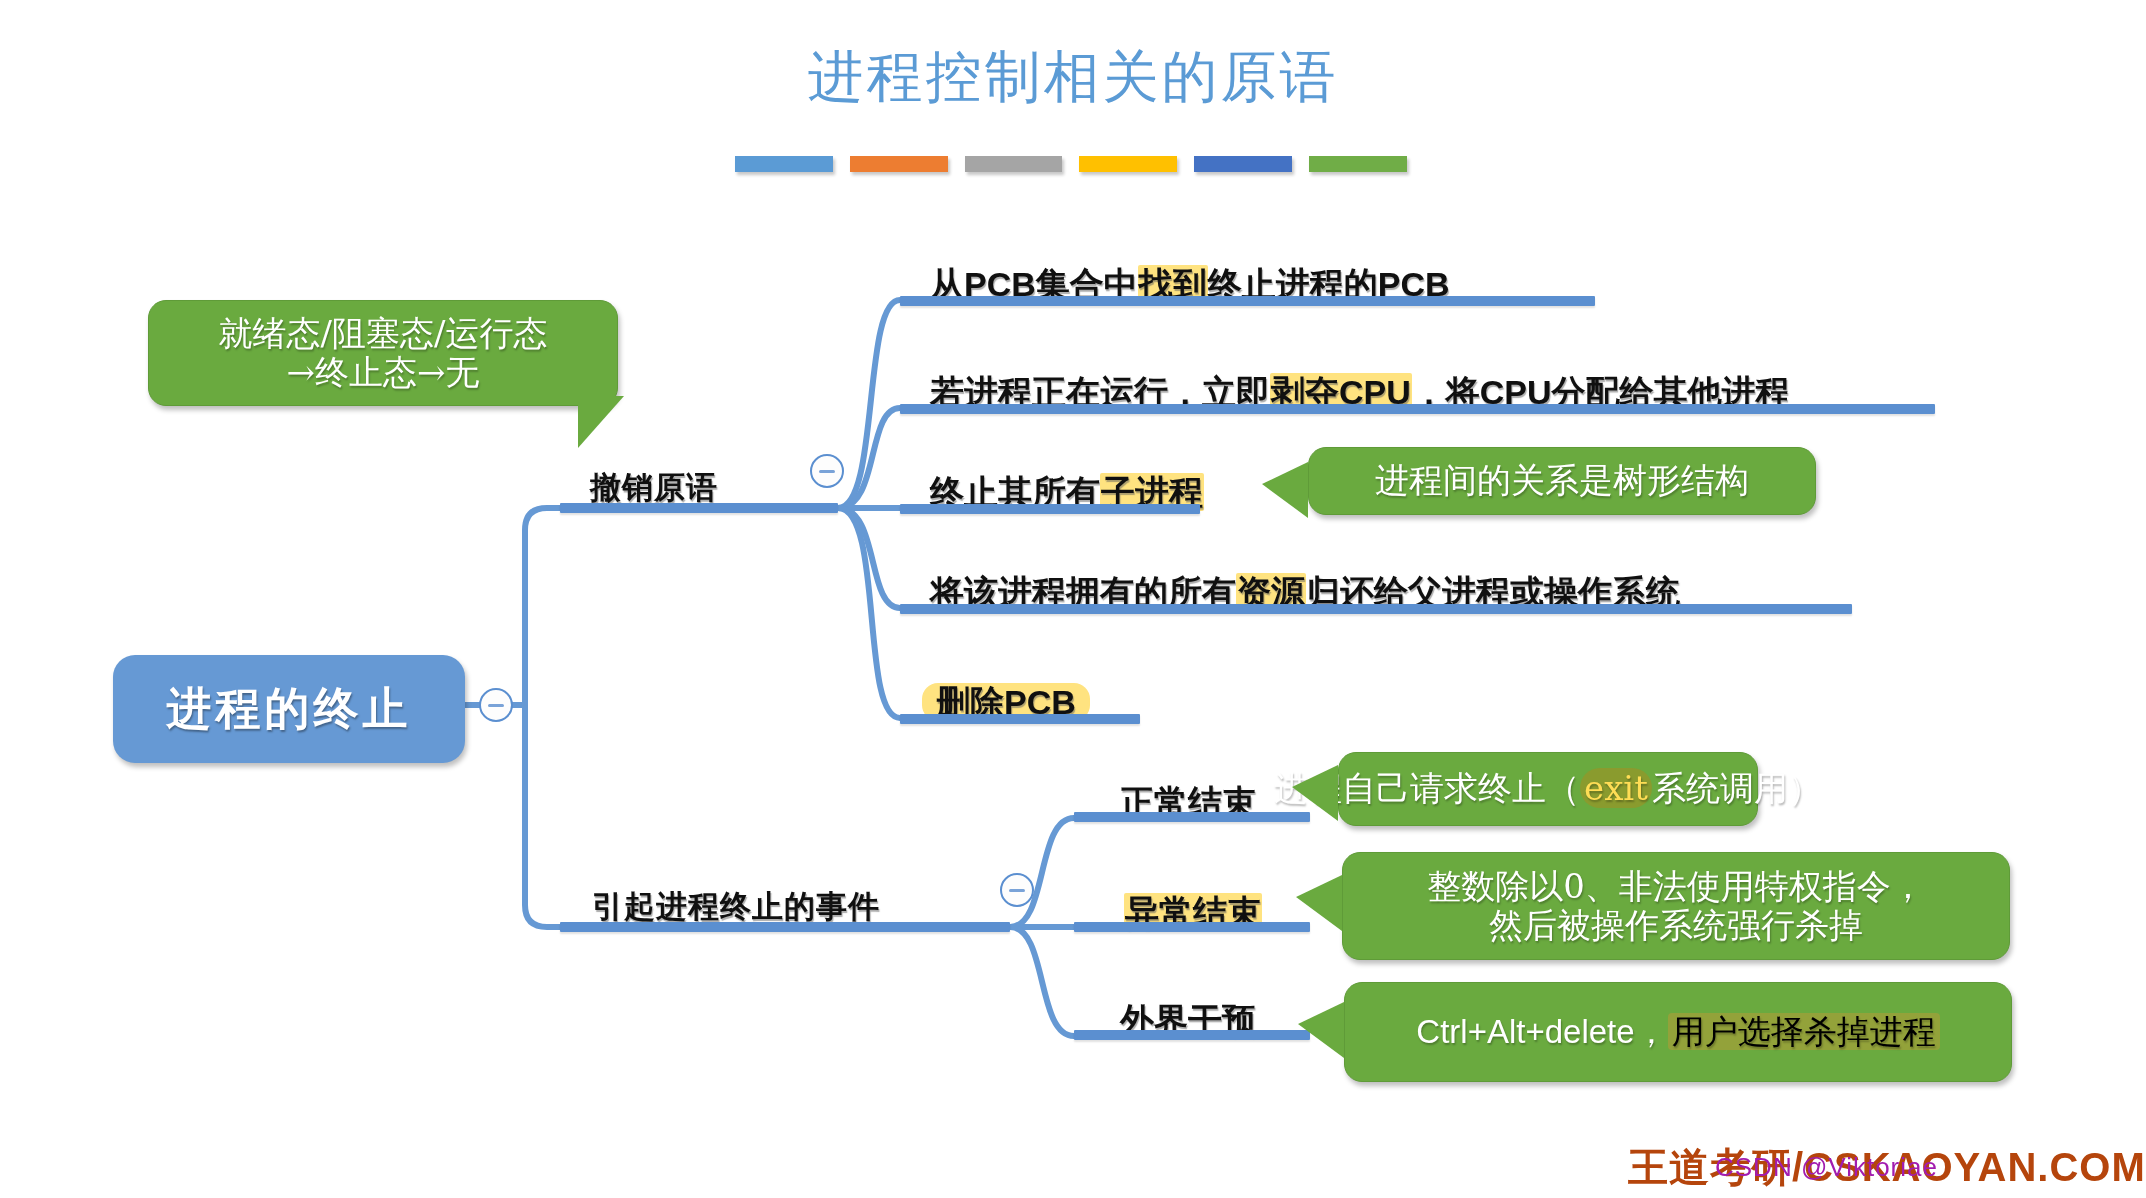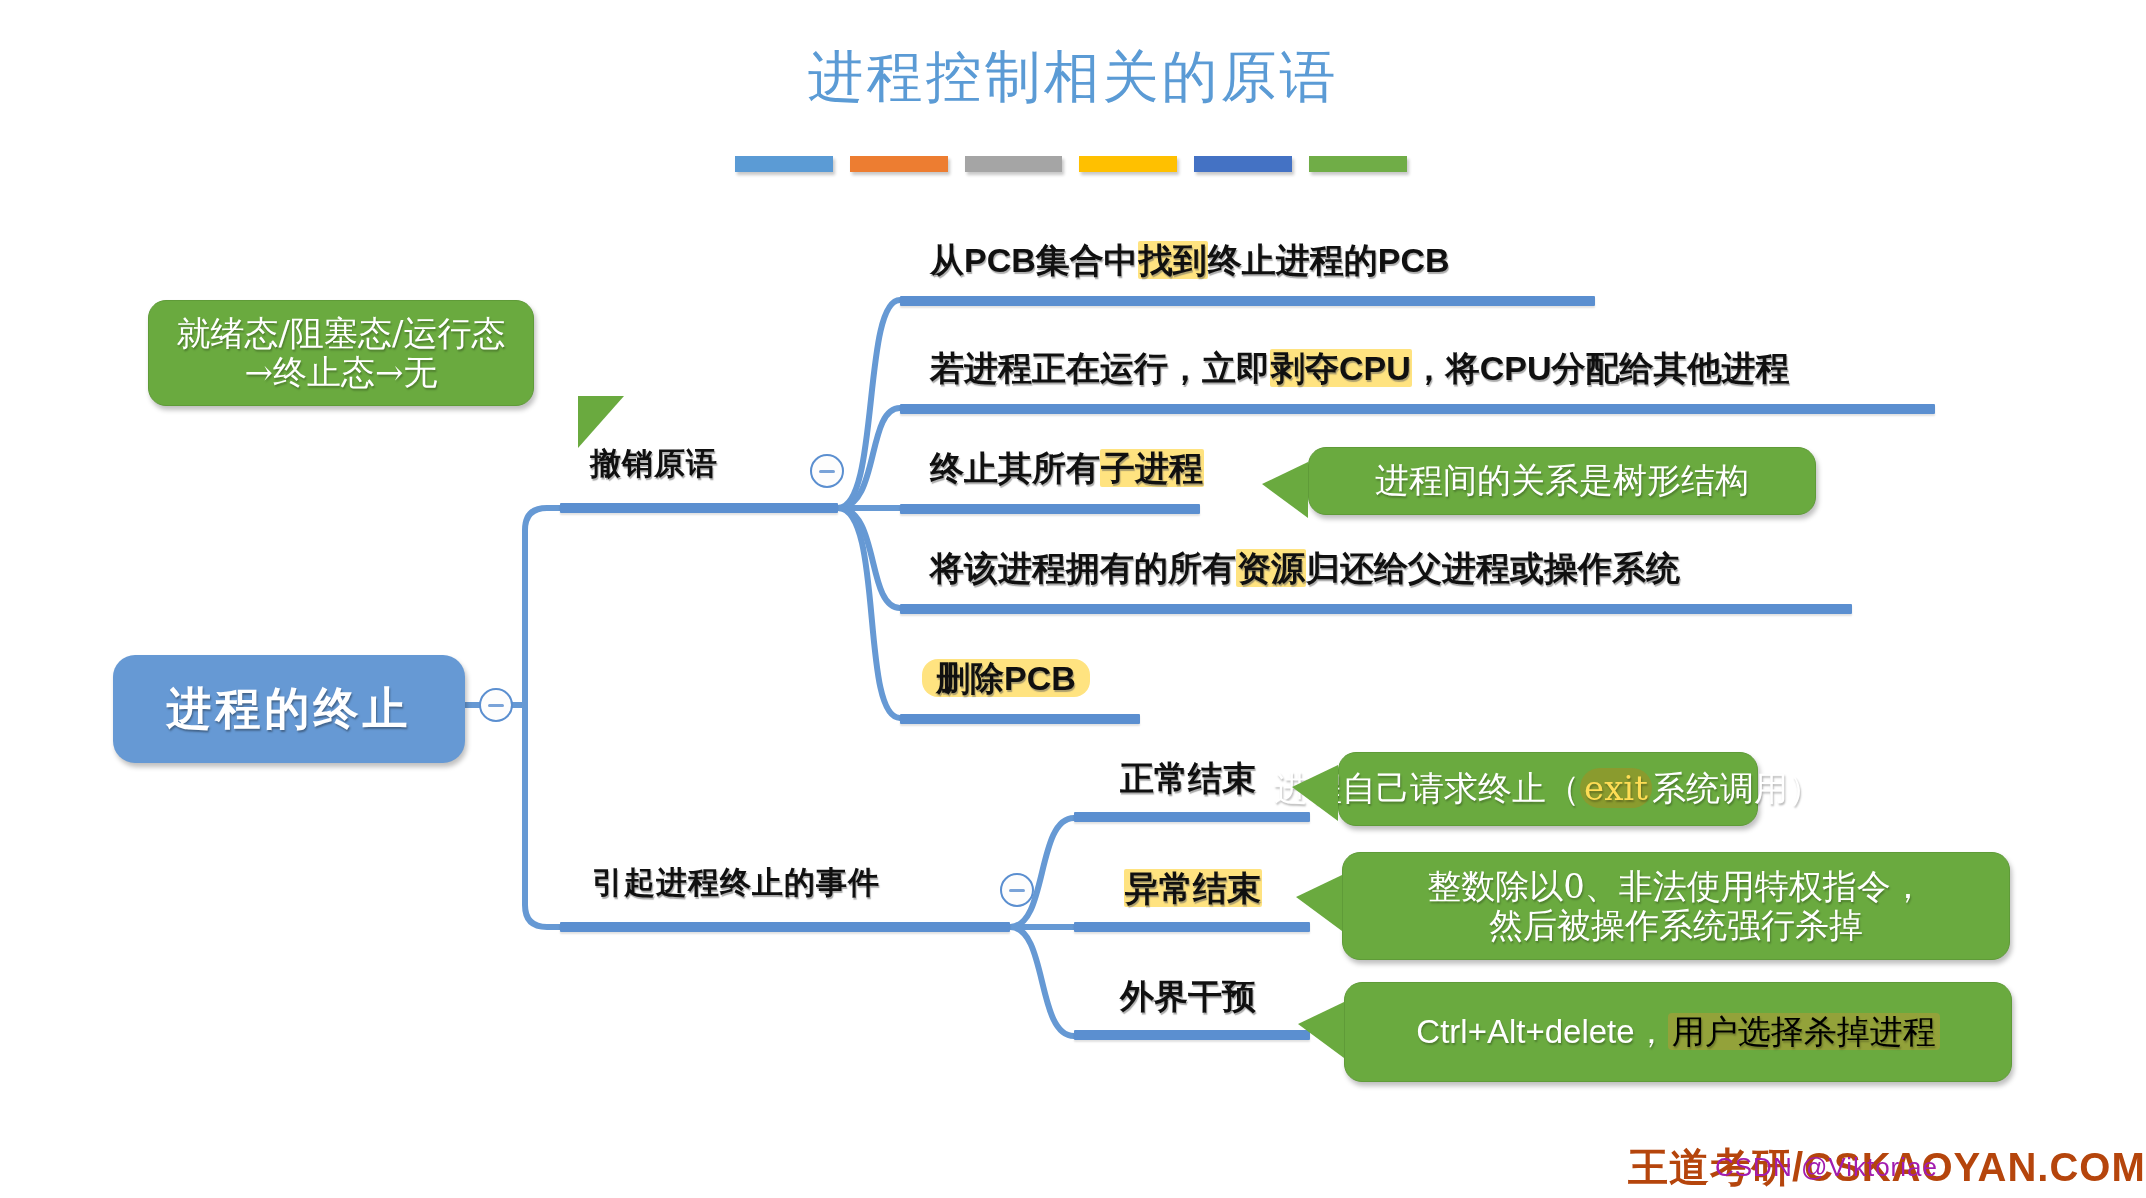--- a/index.html
+++ b/index.html
@@ -46,20 +46,21 @@
   .collapse::before{
     content:"";position:absolute;left:7px;top:14px;width:16px;height:3px;
     background:#7aa3d8;border-radius:2px;
   }
 
   
   .node{position:absolute;white-space:nowrap;}
   .node .txt{
     display:inline-block;color:#101010;font-weight:bold;
     text-shadow:1px 2px 1px rgba(90,90,90,.5);
+    margin-top:24px;
   }
   .branch .txt{font-size:31px;letter-spacing:1px;}
   .leaf   .txt{font-size:34px;letter-spacing:0px;}
   .underline{
     position:absolute;height:10px;background:#5b8fd0;border-radius:1px;
     box-shadow:0 2px 2px rgba(0,0,0,.12);
   }
   mark.hl{background:#ffe380;color:#101010;padding:0 1px;border-radius:2px;}
   mark.hl.pill{background:#ffe380;border-radius:16px;padding:0 14px;}
 
@@ -184,21 +185,21 @@
   <div class="node leaf" style="left:1124px;top:866px;">
     <span class="txt"><mark class="hl">异常结束</mark></span>
   </div>
   <div class="underline" style="left:1074px;top:922px;width:236px;"></div>
 
   <div class="node leaf" style="left:1120px;top:974px;">
     <span class="txt">外界干预</span>
   </div>
   <div class="underline" style="left:1074px;top:1030px;width:236px;"></div>
 
-  <div class="callout" style="left:148px;top:300px;width:386px;height:106px;">
+  <div class="callout" style="left:148px;top:300px;width:470px;height:106px;">
     <div class="ctext">就绪态/阻塞态/运行态
 →终止态→无</div>
   </div>
   <div class="tail tail-dr" style="left:578px;top:396px;"></div>
 
   <div class="callout" style="left:1308px;top:447px;width:508px;height:68px;">
     <div class="ctext">进程间的关系是树形结构</div>
   </div>
   <div class="tail tail-left" style="left:1262px;top:462px;"></div>
 

